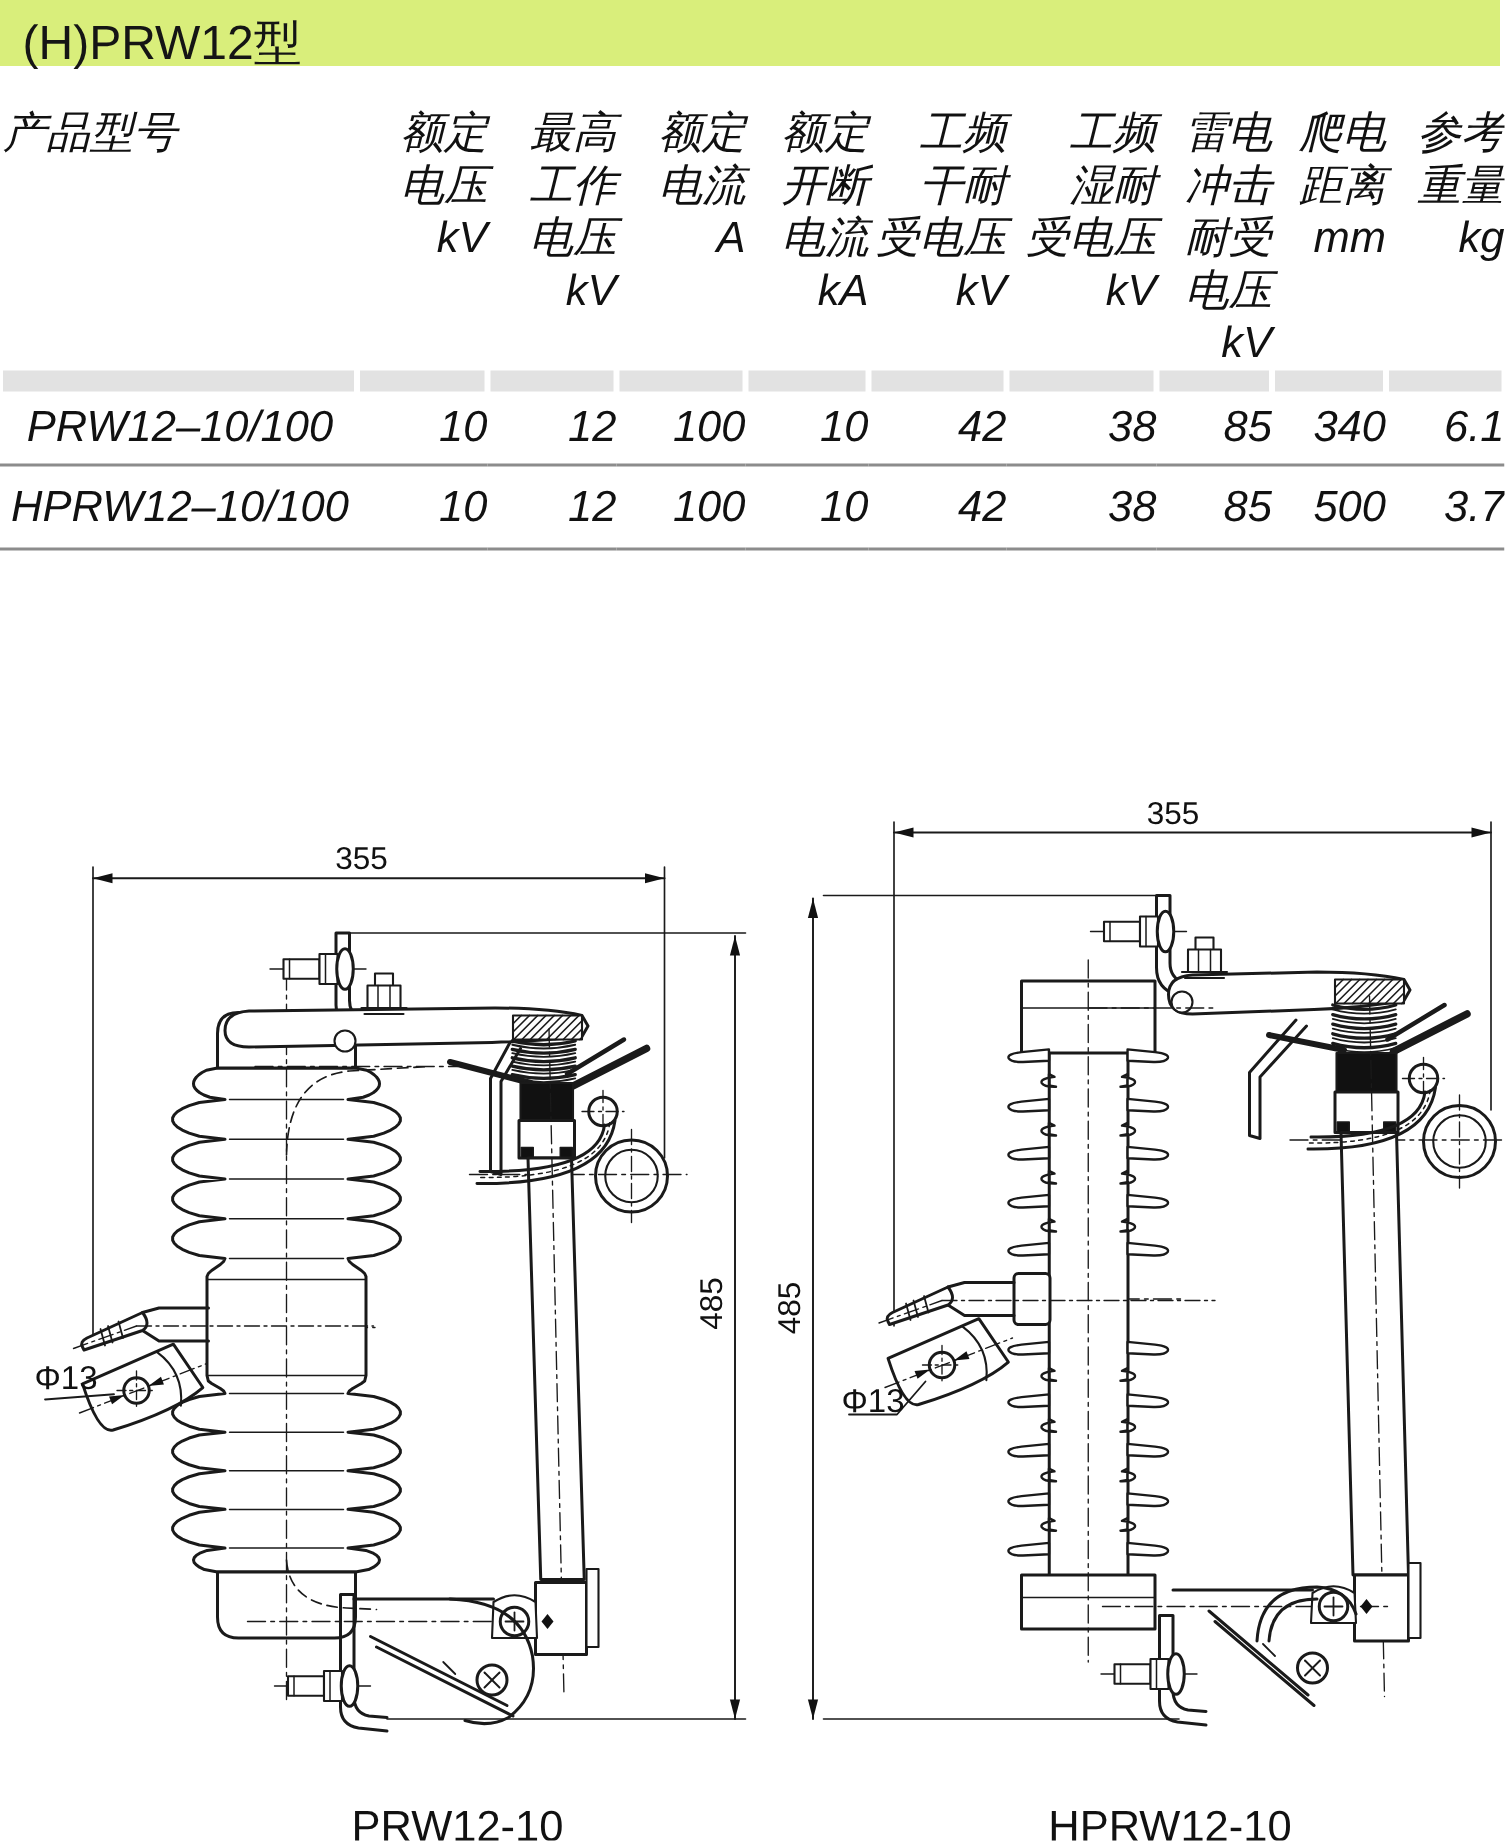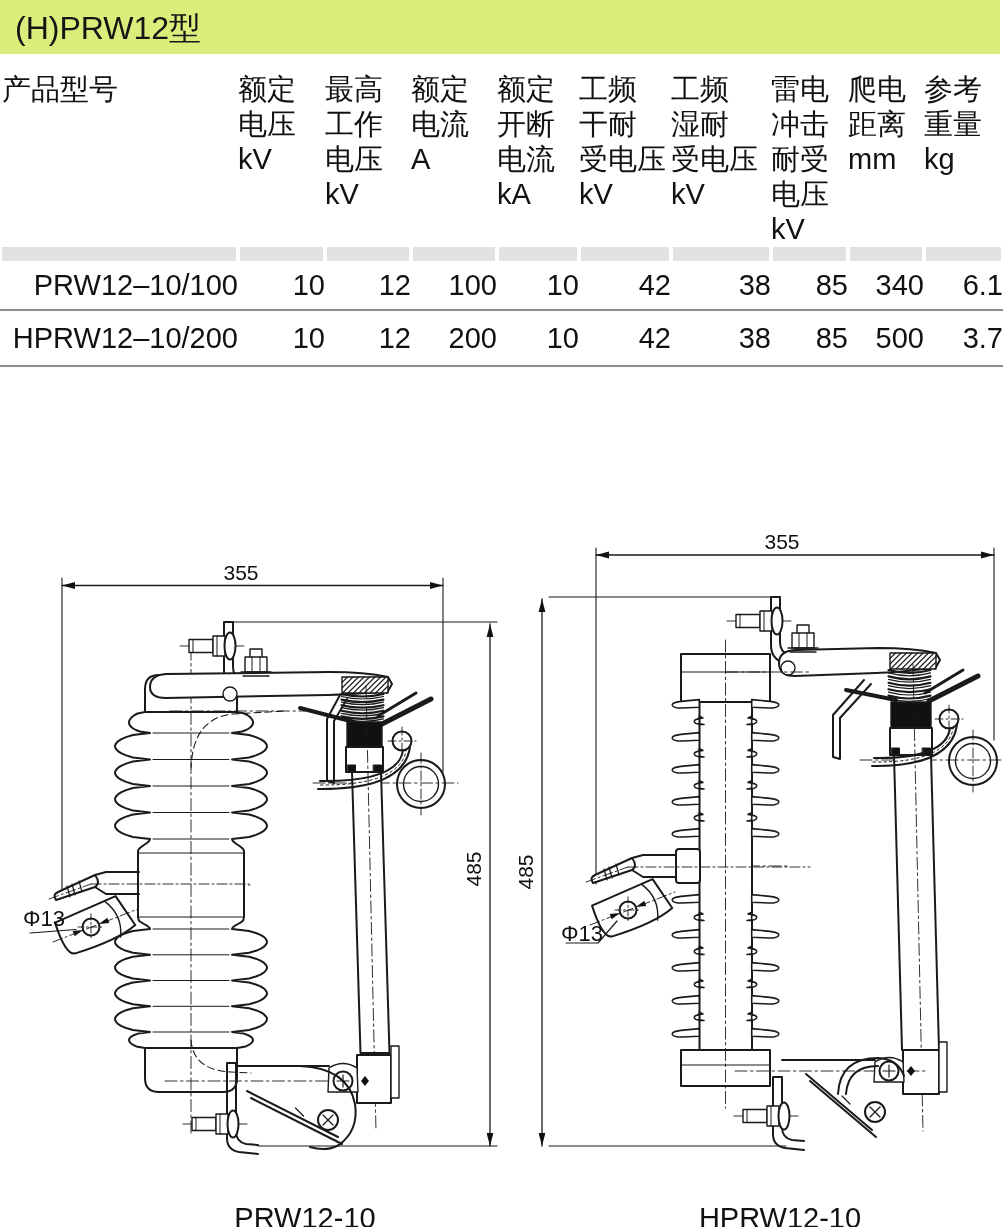--- a/index.html
+++ b/index.html
@@ -1,31 +1,31 @@
 <!DOCTYPE html>
 <html style="--title_bar_bg: #d9ee7b; --band_gray: #e2e2e2; --row_line: #8c8c8c; --ink: #111111;"><head>
 <meta charset="utf-8">
 <style>
   html,body { margin:0; padding:0; background:#fff; }
   body { width:1003px; height:1227px; position:relative; overflow:hidden;
          font-family:"Liberation Sans","DejaVu Sans",sans-serif; color:#111; }
-  #title-bar { position:absolute; left:0; top:0; width:1000px; height:54px;
+  #title-bar { position:absolute; left:0; top:0; width:1000px; height:44px;
       background:var(--title_bar_bg,#d9ee7b); }
   #title-bar .t { font-size:32px; line-height:56px; padding-left:15px; color:#151515; }
   #spec-table { position:absolute; left:0; top:62px; width:1003px;
-      border-collapse:collapse; table-layout:fixed; }
+      border-collapse:collapse; table-layout:fixed;font-style:italic; }
   #spec-table th { font-weight:normal; font-size:29px; line-height:35px;
-      vertical-align:top; text-align:left; padding:10px 0 0 0; }
+      vertical-align:top; text-align:right; padding:10px 0 0 0; }
   #spec-table th:first-child { text-align:left; padding-left:2px; }
   .hline { display:block; }
   .bandrow td { padding:0 2px; height:14px; }
   .band { height:14px; background:var(--band_gray,#e2e2e2); }
   .datarow td { font-size:29px; text-align:right; height:54px; padding:0;
       border-bottom:2px solid var(--row_line,#8c8c8c); }
-  .datarow td.model { text-align:right; padding-left:2px; }
+  .datarow td.model { text-align:center; padding-left:2px; }
   .datarow.first td { height:48px; }
   .datarow.second td { height:56px; }
   #drawings { position:absolute; left:0; top:500px; }
   .dimtxt { font-size:21px; fill:#111; stroke:none; }
   .phitxt { font-size:22px; fill:#111; stroke:none; }
   .caption { position:absolute; top:1202px; font-size:29px; color:#111; text-align:center; }
   #caption-left { left:205px; width:200px; }
   #caption-right { left:680px; width:200px; }
 </style>
 </head>
@@ -145,24 +145,24 @@
         <td>12</td>
         <td>100</td>
         <td>10</td>
         <td>42</td>
         <td>38</td>
         <td>85</td>
         <td>340</td>
         <td>6.1</td>
       </tr>
       <tr class="datarow">
-        <td class="model">HPRW12–10/200</td>
+        <td class="model">HPRW12–10/100</td>
         <td>10</td>
         <td>12</td>
-        <td>200</td>
+        <td>100</td>
         <td>10</td>
         <td>42</td>
         <td>38</td>
         <td>85</td>
         <td>500</td>
         <td>3.7</td>
       </tr>
   </tbody>
 </table>
 

